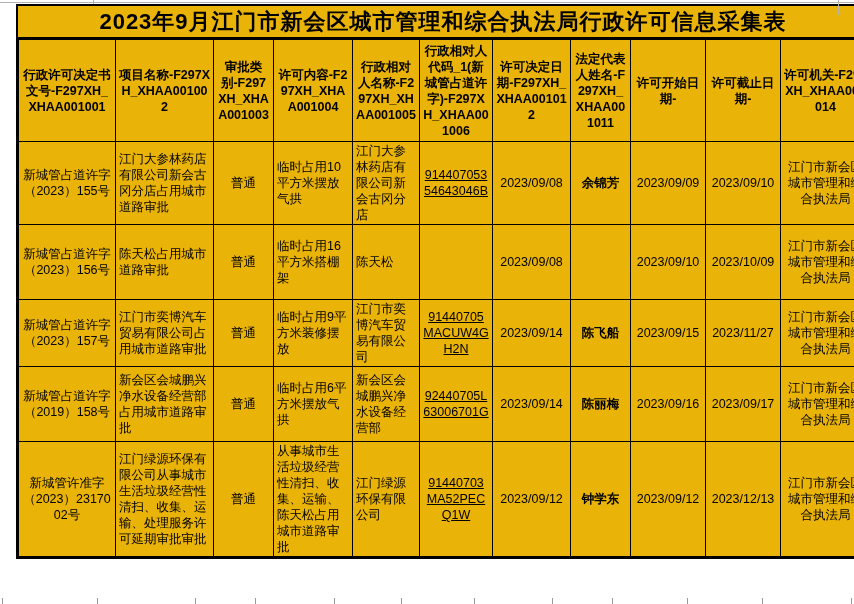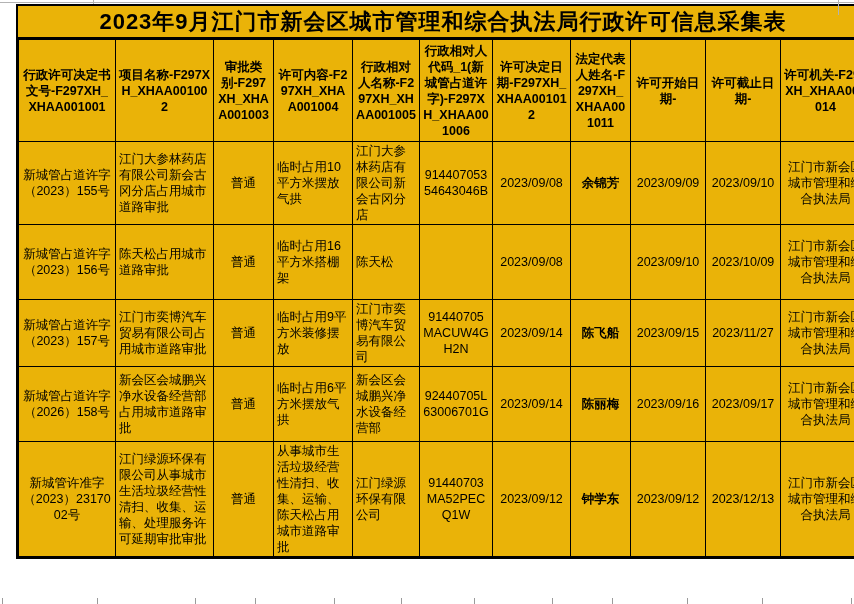--- a/index.html
+++ b/index.html
@@ -53,21 +53,21 @@
   tbody tr:nth-child(3) { height: 66px; }
   tbody tr:nth-child(4) { height: 75px; }
   tbody tr:nth-child(5) { height: 69px; }
   tbody tr:nth-child(6) { height: 93px; }
 
   td.col0 { text-align: center; }
   td.col1 { text-align: left; }
   td.col2 { text-align: center; }
   td.col3 { text-align: left; }
   td.col4 { text-align: left; }
-  td.col5 { text-align: center; }
+  td.col5 { text-align: center; text-decoration: underline; }
   td.col6 { text-align: center; }
   td.col7 { text-align: center; font-weight: bold; }
   td.col8 { text-align: center; }
   td.col9 { text-align: center; }
   td.col10 { text-align: center; }
 
   
   .bottom-strip { position: absolute; left: 0; bottom: 0; width: 854px; height: 6px; }
   .stub { position: absolute; bottom: 0; width: 1px; height: 6px; background: #9a9a9a; }
 </style>
@@ -148,21 +148,21 @@
             <td class="col3">临时占用9平方米装修摆放</td>
             <td class="col4">江门市奕博汽车贸易有限公司</td>
             <td class="col5">91440705MACUW4GH2N</td>
             <td class="col6">2023/09/14</td>
             <td class="col7">陈飞船</td>
             <td class="col8">2023/09/15</td>
             <td class="col9">2023/11/27</td>
             <td class="col10">江门市新会区城市管理和综合执法局</td>
           </tr>
           <tr>
-            <td class="col0">新城管占道许字（2026）158号</td>
+            <td class="col0">新城管占道许字（2019）158号</td>
             <td class="col1">新会区会城鹏兴净水设备经营部占用城市道路审批</td>
             <td class="col2">普通</td>
             <td class="col3">临时占用6平方米摆放气拱</td>
             <td class="col4">新会区会城鹏兴净水设备经营部</td>
             <td class="col5">92440705L63006701G</td>
             <td class="col6">2023/09/14</td>
             <td class="col7">陈丽梅</td>
             <td class="col8">2023/09/16</td>
             <td class="col9">2023/09/17</td>
             <td class="col10">江门市新会区城市管理和综合执法局</td>

